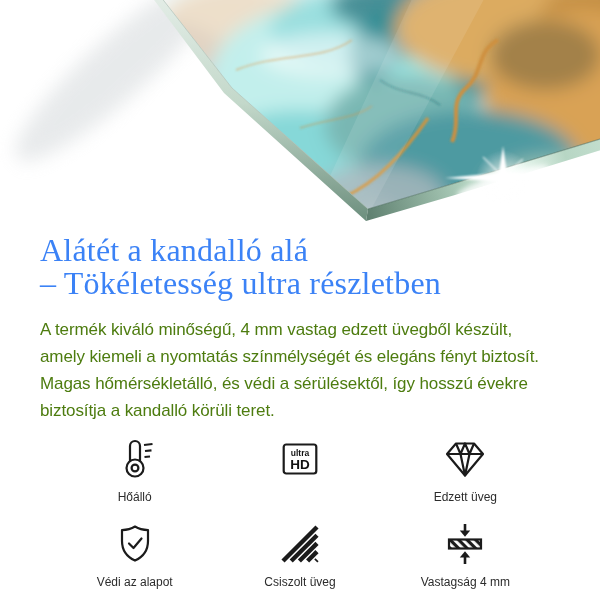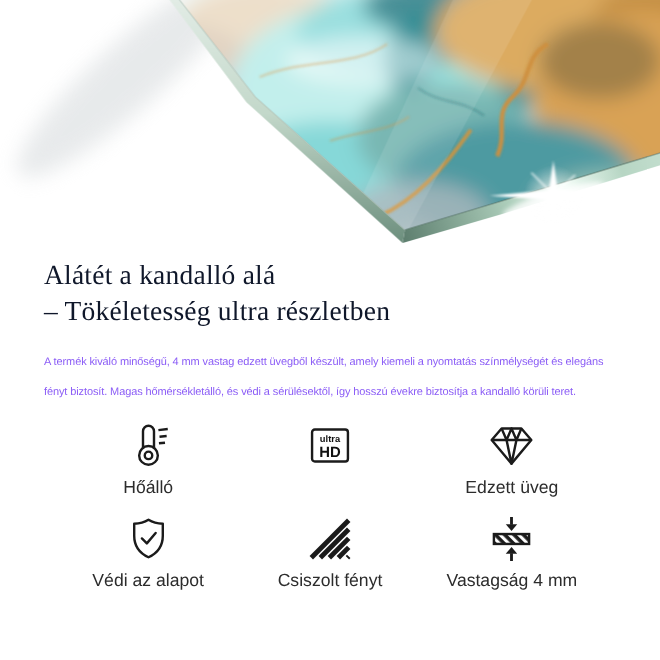--- a/index.html
+++ b/index.html
@@ -7,38 +7,38 @@
     width:600px;height:600px;background:#ffffff;overflow:hidden;
     font-family:"Liberation Sans","DejaVu Sans",sans-serif;
     -webkit-font-smoothing:antialiased;
   }
   .page{width:600px;height:600px;background:#fff;}
   .hero{width:600px;height:230px;position:relative;overflow:hidden;}
   .hero svg{display:block;}
   .content{padding:0 40px;}
   .title{
     font-family:"Liberation Serif","DejaVu Serif",serif;
-    font-weight:normal;color:#0f172a;
-    font-size:25px;line-height:33px;
+    font-weight:normal;color:#3b82f6;
+    font-size:32px;line-height:33px;
     margin:4px 0 0 0;letter-spacing:0.2px;
   }
   .title span{display:block;}
   .desc{
     margin:16px 0 0 0;max-width:528px;
-    font-size:10px;line-height:27px;color:#8b5cf6;
+    font-size:17px;line-height:27px;color:#4d7c0f;
     letter-spacing:-0.1px;
   }
   .features{
     margin-top:12px;padding:0 12px;
     display:grid;grid-template-columns:repeat(3,1fr);
     row-gap:16px;
   }
   .feature{display:flex;flex-direction:column;align-items:center;}
   .feature .iconbox{height:46px;display:flex;align-items:center;justify-content:center;}
-  .feature .flabel{margin-top:8px;font-size:16px;line-height:15px;color:#2c2c2c;text-align:center;}
+  .feature .flabel{margin-top:8px;font-size:12px;line-height:15px;color:#2c2c2c;text-align:center;}
   .ic{stroke:#1b1b1b;fill:none;stroke-width:2.2;}
 </style>
 </head>
 <body>
 
 <div class="page">
 
   <div class="hero">
     <svg width="600" height="230" viewBox="0 0 600 230">
       <defs>
@@ -199,21 +199,21 @@
           <svg width="44" height="44" viewBox="0 0 44 44">
             <g stroke="#1b1b1b" stroke-width="4.4" fill="none">
               <path d="M5,39 L39,5"></path>
               <path d="M13.2,39 L39,13.2"></path>
               <path d="M21.4,39 L39,21.4"></path>
               <path d="M29.6,39 L39,29.6"></path>
               <path d="M37.8,39 L39,37.8"></path>
             </g>
           </svg>
         </div>
-        <div class="flabel">Csiszolt fényt</div>
+        <div class="flabel">Csiszolt üveg</div>
       </div>
 
       <div class="feature">
         <div class="iconbox">
           <svg width="44" height="44" viewBox="0 0 44 44">
             <defs>
               <pattern id="hatchpat" width="6" height="6" patternUnits="userSpaceOnUse" patternTransform="rotate(-45)">
                 <rect width="6" height="6" fill="#1b1b1b"></rect>
                 <rect width="2.8" height="6" fill="#ffffff"></rect>
               </pattern>

